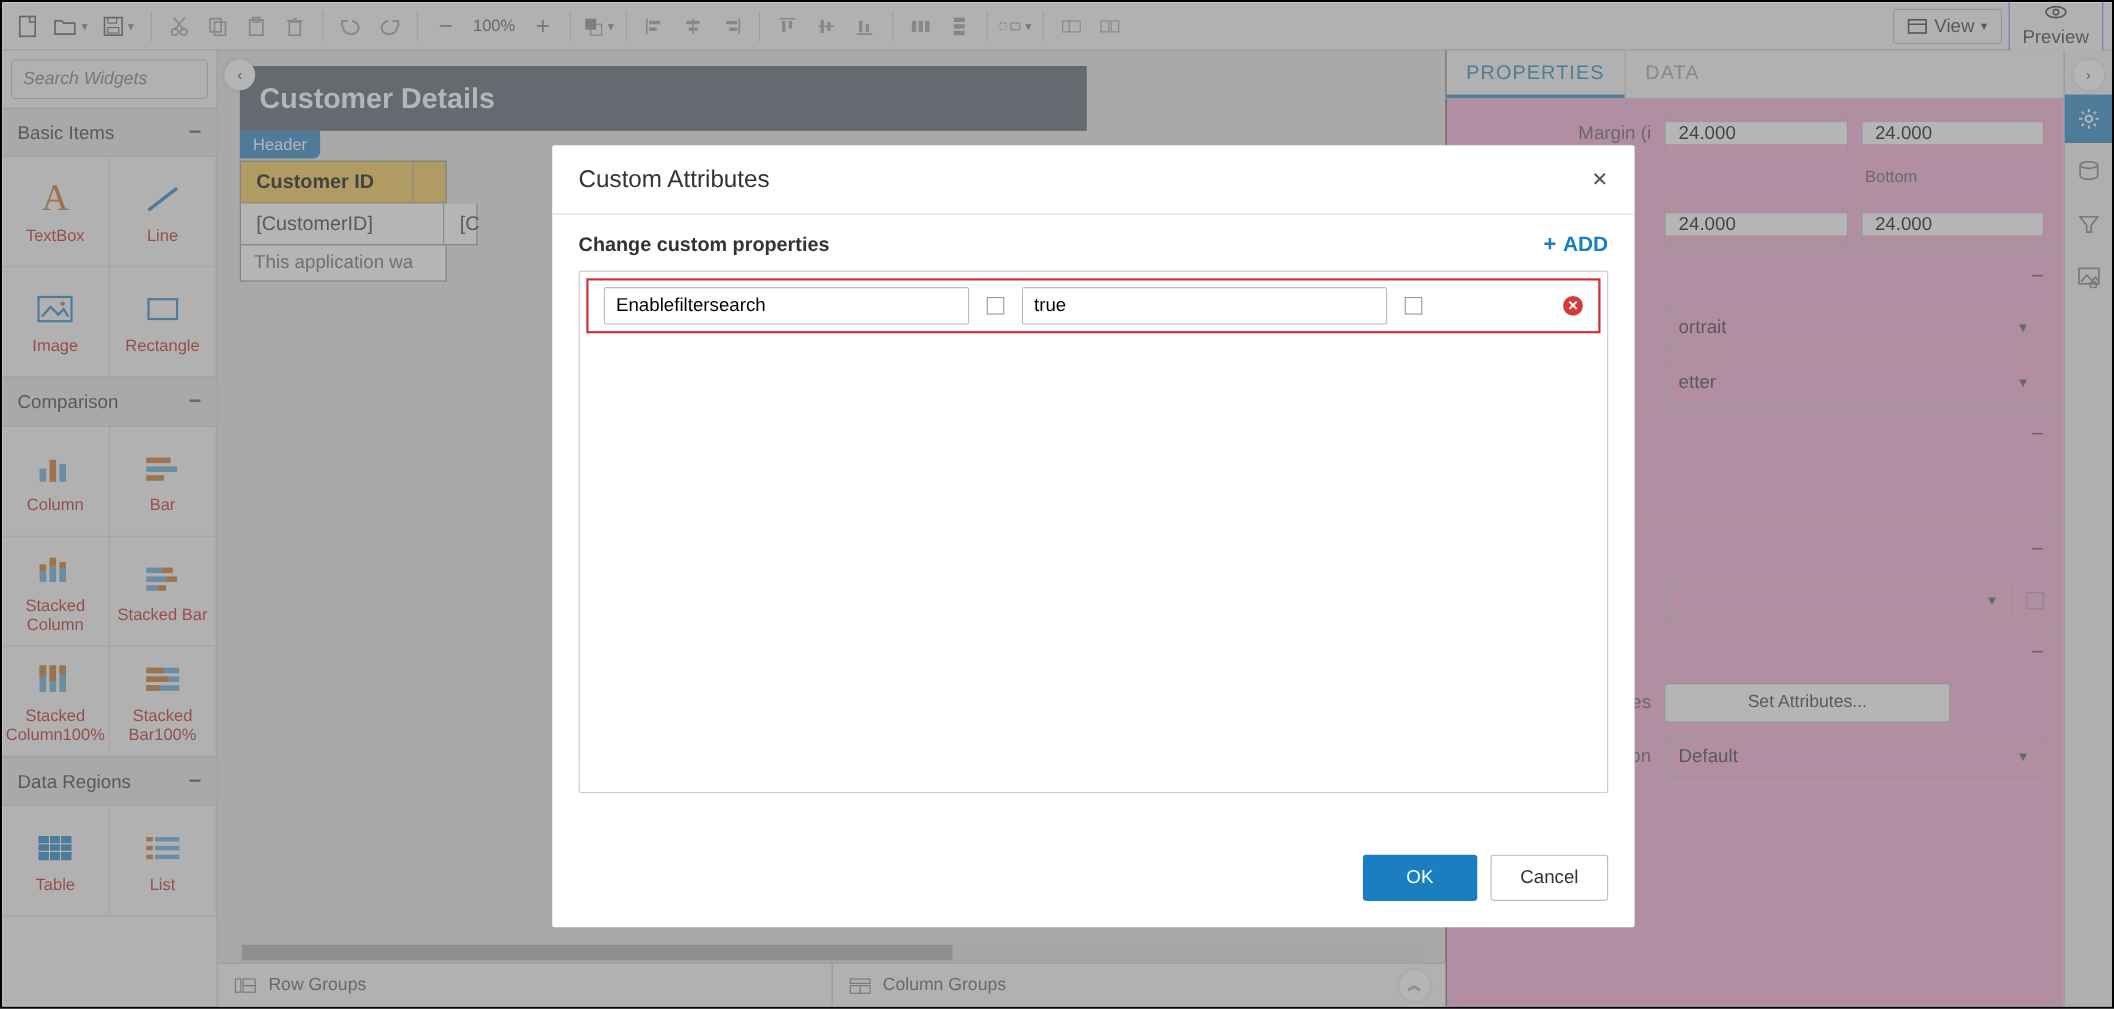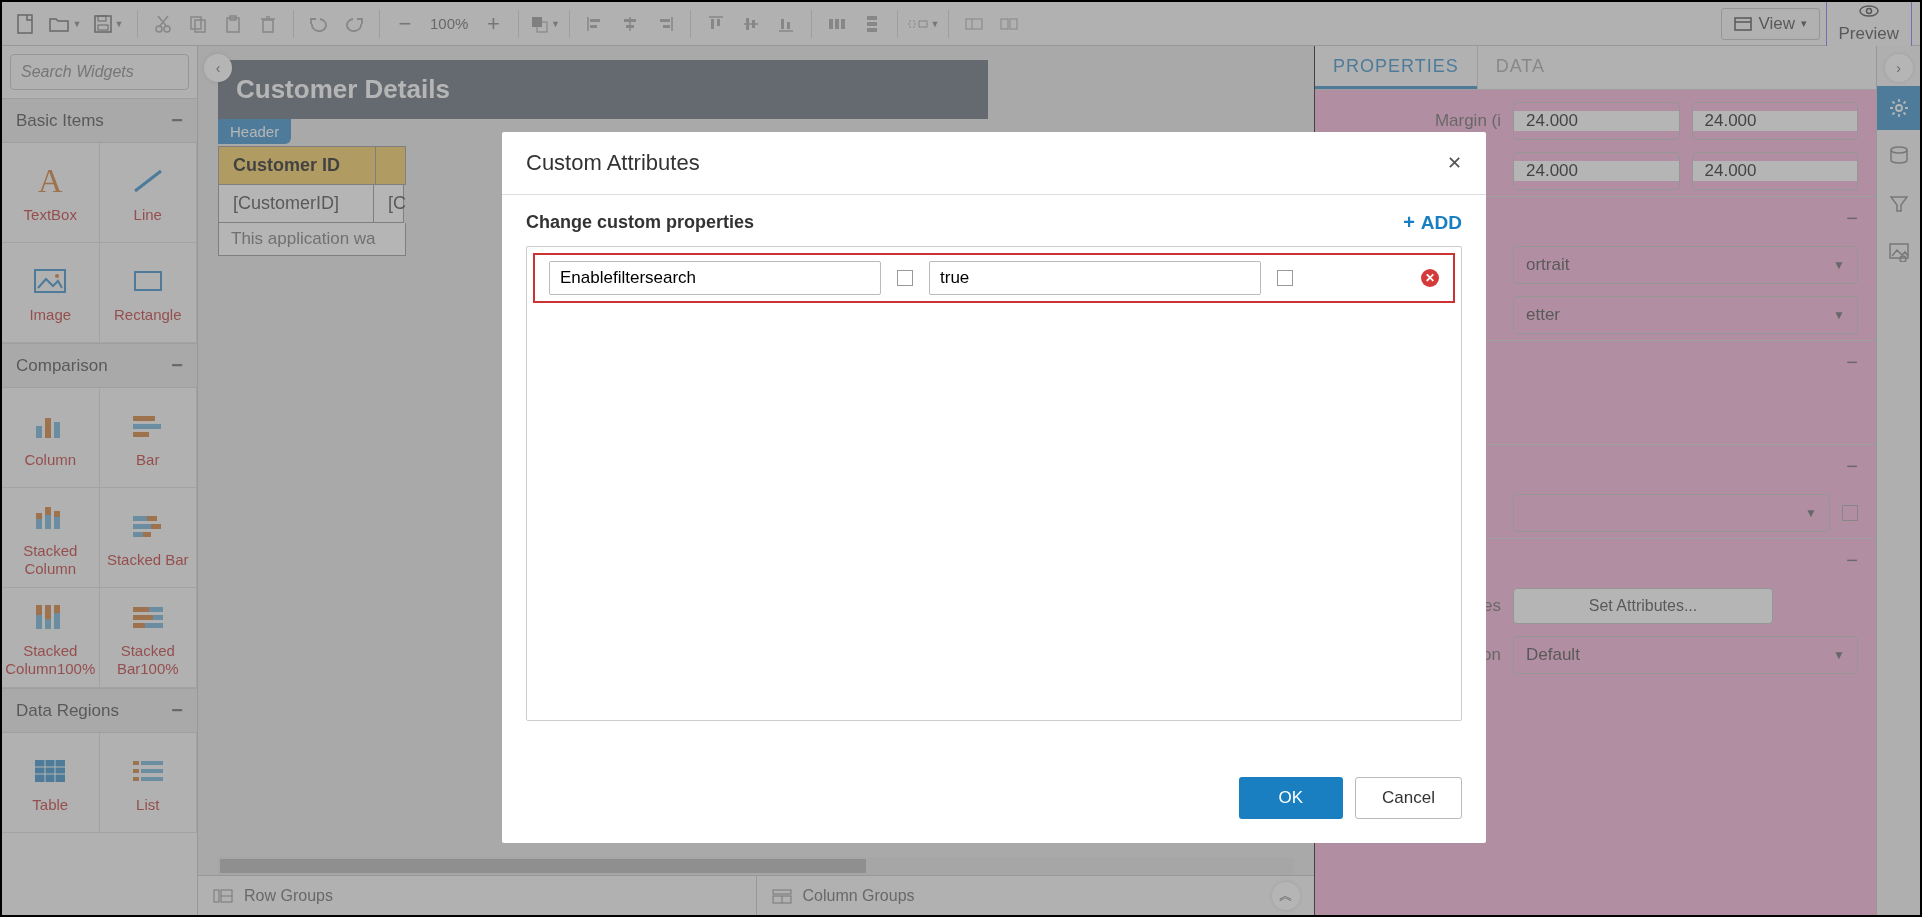--- a/index.html
+++ b/index.html
@@ -35,21 +35,21 @@
   .report-head { width: 770px; }
   .report-title { background: #4e5a66; color: #fff; font-size: 26px; font-weight: 600; padding: 14px 18px; }
   .header-tab { background: #1a7fc1; color: #fff; font-size: 15px; padding: 4px 12px; display: inline-block; border-bottom-right-radius: 6px;}
   .report-table { margin-top: 2px; }
   .rt-head { display: flex; }
   .rt-head .cell { background: #f3c64a; border: 1px solid #888; padding: 8px 14px; font-weight: bold; font-size: 18px; }
   .rt-head .cell.a { width: 158px; }
   .rt-head .cell.b { width: 30px; border-left: none;}
   .rt-row { display: flex; }
   .rt-row .cell { background: #fff; border: 1px solid #888; border-top: none; padding: 8px 14px; font-size: 18px; color: #333; }
-  .rt-row .cell.a { width: 156px; }
+  .rt-row .cell.a { width: 186px; }
   .rt-row .cell.b { width: 30px; border-left: none;}
   .rt-note { background: #fff; border: 1px solid #888; border-top: none; width: 188px; padding: 6px 12px; color: #666; font-size: 17px;}
 
   .canvas-scrollbar { height: 18px; background: #ddd; display: flex; align-items: center; margin: 0 20px 0 20px; }
   .canvas-scroll-thumb { height: 14px; background: #aaa; width: 60%; margin-left: 2px;}
   .groups-bar { height: 40px; border-top: 1px solid #bfbfbf; display: flex; background: #f5f5f5; }
   .group-half { flex: 1; display: flex; align-items: center; gap: 10px; padding: 0 14px; color: #555; font-size: 16px; }
   .group-half + .group-half { border-left: 1px solid #bfbfbf; }
   .group-collapse { width: 28px; height: 28px; border-radius: 50%; background: #fff; box-shadow: 0 0 4px rgba(0,0,0,.15); display: flex; align-items: center; justify-content: center; color: #555; font-size: 14px; margin-left: auto;}
 
@@ -498,20 +498,27 @@
           <div class="prop-label"><span>Margin (i</span></div>
           <div class="num-field">
               <input value="24.000" style="">
             </div>
           <div class="num-field">
               <input value="24.000" style="">
             </div>
         </div>
         <div class="prop-row">
           <div class="prop-label"></div>
+          <div style="flex:1"></div>
+          <div style="flex:1;">
+              <div class="prop-sublabel">Bottom</div>
+            </div>
+        </div>
+        <div class="prop-row">
+          <div class="prop-label"></div>
           <div class="num-field">
               <input value="24.000" style="">
             </div>
           <div class="num-field">
               <input value="24.000" style="">
             </div>
         </div>
 
         <div class="prop-hdr">
             <span></span>

